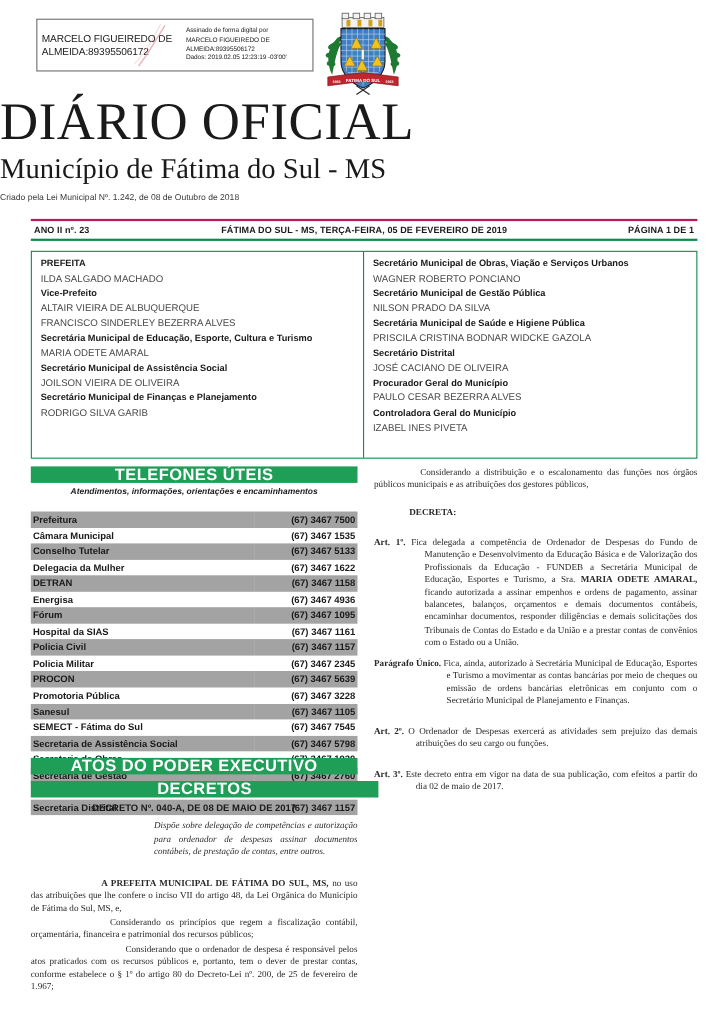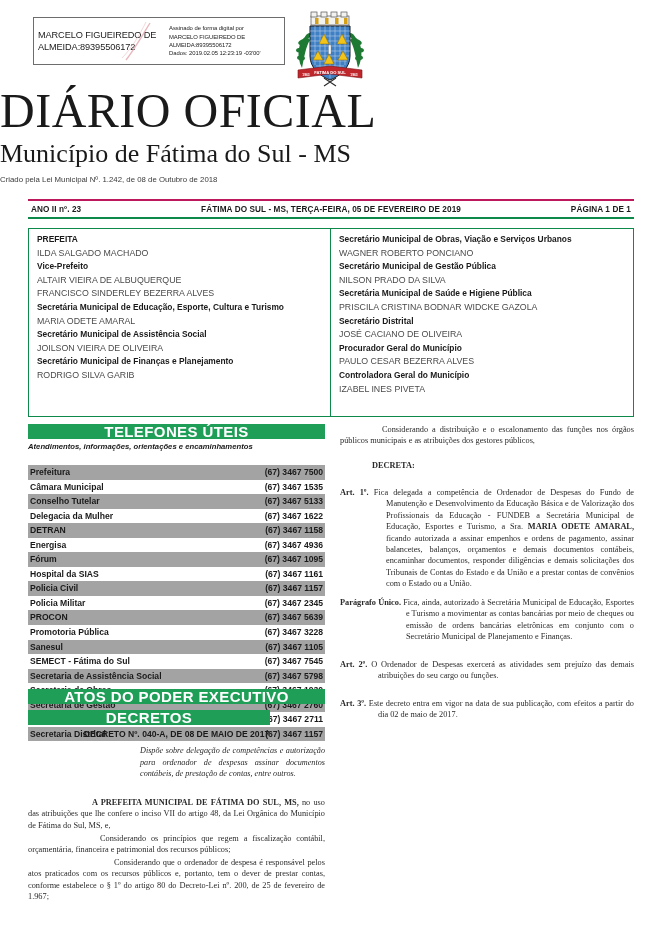--- a/index.html
+++ b/index.html
@@ -134,26 +134,27 @@
     font-size: 15px;
     font-weight: bold;
     text-align: center;
     letter-spacing: 0.4px;
     display: flex;
     align-items: center;
     justify-content: center;
   }
   #banner-telefones { left: 28px; top: 424px; width: 297px; height: 15px; }
   #banner-atos      { left: 28px; top: 689px; width: 297px; height: 15px; }
-  #banner-decretos  { left: 28px; top: 710px; width: 242px; height: 15px; }
+  #banner-decretos  { left: 28px; top: 710px; width: 316px; height: 15px; }
 
   .tel-subtitle {
     position: absolute;
     left: 28px; top: 442px;
     width: 297px;
+    text-align: center;
     font-size: 7.7px;
     font-style: italic;
     font-weight: bold;
     color: #1a1a1a;
   }
 
   
   .tel-table {
     position: absolute;
     left: 28px; top: 465px;

